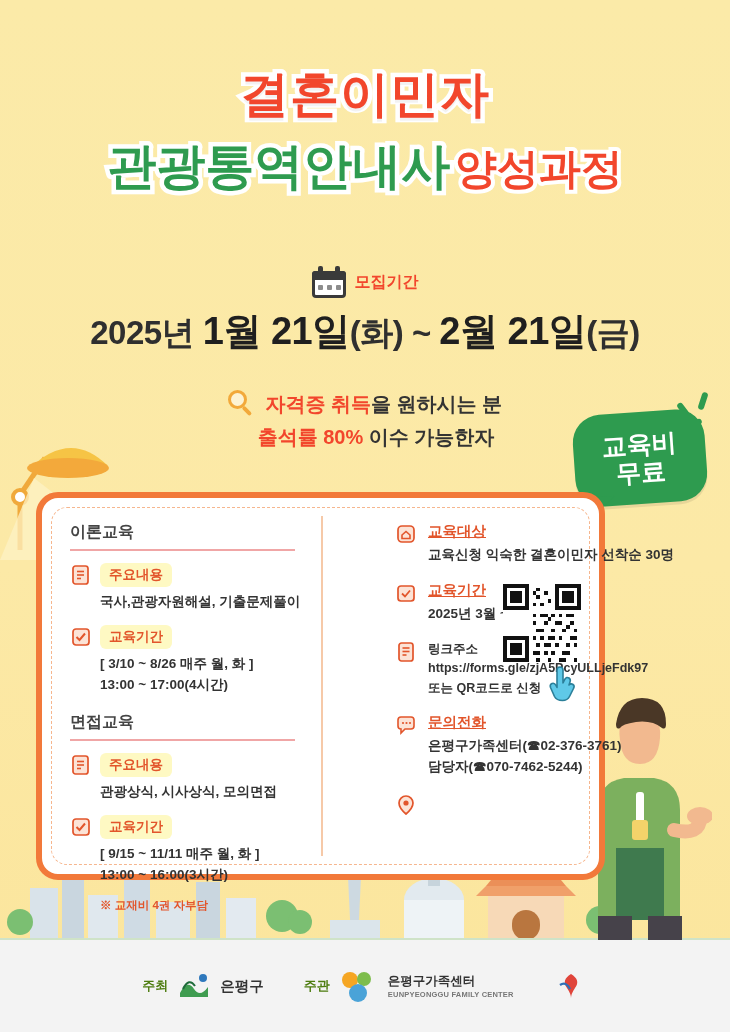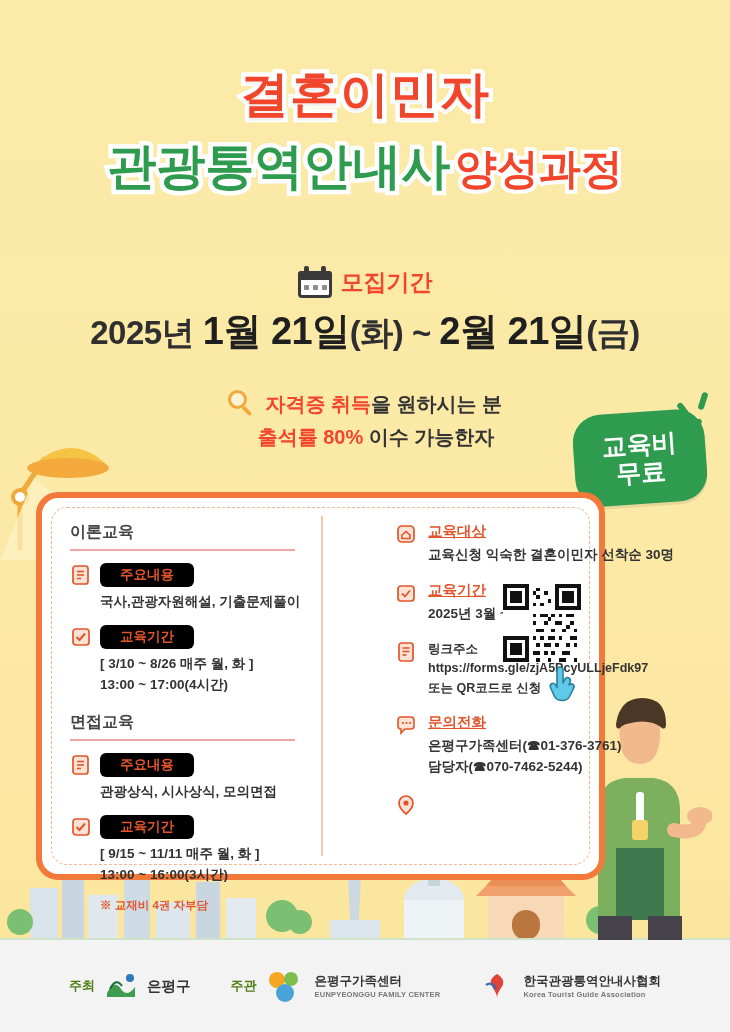--- a/index.html
+++ b/index.html
@@ -34,21 +34,21 @@
   .t2b {
     font-size: 42px; font-weight: 900;
     color: #f2462c;
     -webkit-text-stroke: 8px #fff;
     paint-order: stroke fill;
   }
   
   .recruit { position:absolute; top:266px; left:0; right:0; text-align:center; }
   .recruit-label {
     display:inline-flex; align-items:center; gap:9px;
-    color:#f2462c; font-size:23px; font-weight:800;
+    color:#f2462c; font-size:16px; font-weight:800;
   }
   .cal-icon { width:34px; height:32px; position:relative; display:inline-block; vertical-align:middle; }
   .cal-icon .body { position:absolute; left:0; top:5px; width:34px; height:27px; border:3px solid #3a3a3a; border-radius:4px; background:#fff; }
   .cal-icon .top { position:absolute; left:0; top:5px; width:34px; height:9px; background:#3a3a3a; border-radius:3px 3px 0 0;}
   .cal-icon .p1, .cal-icon .p2 { position:absolute; top:0; width:5px; height:8px; background:#3a3a3a; border-radius:2px; }
   .cal-icon .p1 { left:6px; } .cal-icon .p2 { right:6px; }
   .cal-icon .d { position:absolute; width:5px; height:5px; background:#8c8c8c; border-radius:1px;}
   .dates {
     margin-top:4px; font-size:33px; font-weight:900; color:#2f2f2f;
     letter-spacing:-0.5px;
@@ -85,22 +85,22 @@
   }
   .card .mid {
     position:absolute; left:50%; top:18px; bottom:18px; width:2px; background:#f6c9a8;
   }
   .col-l { position:absolute; left:28px; top:24px; width:290px; }
   .col-r { position:absolute; left:352px; top:24px; width:290px; }
   .sec-h { font-size:16px; font-weight:800; color:#444; padding-bottom:6px; border-bottom:2px solid #f0a6a6; width:225px; margin-bottom:12px;}
   .row { display:flex; gap:8px; margin-bottom:12px; }
   .row .ic { flex:0 0 22px; height:22px; margin-top:1px; }
   .lbl-pill {
-    display:inline-block; background:#000000; color:#e2552b; font-size:13.5px; font-weight:800;
-    border-radius:6px; padding:3px 20px; margin-bottom:5px;
+    display:inline-block; background:#fef9c3; color:#e2552b; font-size:13.5px; font-weight:800;
+    border-radius:6px; padding:3px 9px; margin-bottom:5px;
   }
   .body-t { font-size:13.5px; color:#333; line-height:1.55; font-weight:600;}
   .r-title { color:#e2552b; font-size:14.5px; font-weight:800; margin-bottom:4px;text-decoration:underline; }
   .note { font-size:11.5px; color:#e2552b; font-weight:700; margin-top:6px; }
   .r-row { display:flex; gap:10px; margin-bottom:15px; }
   .r-row .ic { flex:0 0 24px; }
   
   svg.ic-svg { display:block; }
   
   .qr { position:absolute; right:18px; top:86px; width:78px; height:78px; background:#fff; }
@@ -345,21 +345,21 @@
         <span class="ic">
           <svg class="ic-svg" width="24" height="24" viewBox="0 0 24 24">
               <path d="M4,7 a3,3 0 0 1 3,-3 h10 a3,3 0 0 1 3,3 v6 a3,3 0 0 1 -3,3 h-6 l-4,4 v-4 h-0 a3,3 0 0 1 -3,-3z" fill="#fce3d6" stroke="#e2552b" stroke-width="1.6"></path>
               <circle cx="9" cy="10" r="1.1" fill="#e2552b"></circle>
               <circle cx="12.5" cy="10" r="1.1" fill="#e2552b"></circle>
               <circle cx="16" cy="10" r="1.1" fill="#e2552b"></circle>
             </svg>
         </span>
         <div>
           <div class="r-title">문의전화</div>
-          <div class="body-t" style="white-space:pre-line;">은평구가족센터(☎01-376-3761)
+          <div class="body-t" style="white-space:pre-line;">은평구가족센터(☎02-376-3761)
 담당자(☎070-7462-5244)</div>
         </div>
       </div>
 
       <div class="r-row">
         <span class="ic">
           <svg class="ic-svg" width="24" height="24" viewBox="0 0 24 24">
               <path d="M12,3 a7,7 0 0 1 7,7 c0,5 -7,11 -7,11 s-7,-6 -7,-11 a7,7 0 0 1 7,-7z" fill="#fce3d6" stroke="#e2552b" stroke-width="1.7"></path>
               <circle cx="12" cy="10" r="2.6" fill="#e2552b"></circle>
             </svg>
@@ -457,20 +457,16 @@
         <div class="f-name2">은평구가족센터</div>
         <div class="f-sub">EUNPYEONGGU FAMILY CENTER</div>
       </div>
     </div>
 
     <div class="f-item">
       <svg width="34" height="30" viewBox="0 0 34 30">
         <path d="M17,3 q10,6 4,14 q-4,6 -4,10 q0,-4 -4,-10 q-6,-8 4,-14z" fill="#e0443a"></path>
         <path d="M6,14 q6,-4 10,4" fill="none" stroke="#2e6fb7" stroke-width="2.4"></path>
       </svg>
-      <div>
-        <div class="f-name2">한국관광통역안내사협회</div>
-        <div class="f-sub">Korea Tourist Guide Association</div>
-      </div>
     </div>
   </div>
 
 </div>
 
 </body></html>

